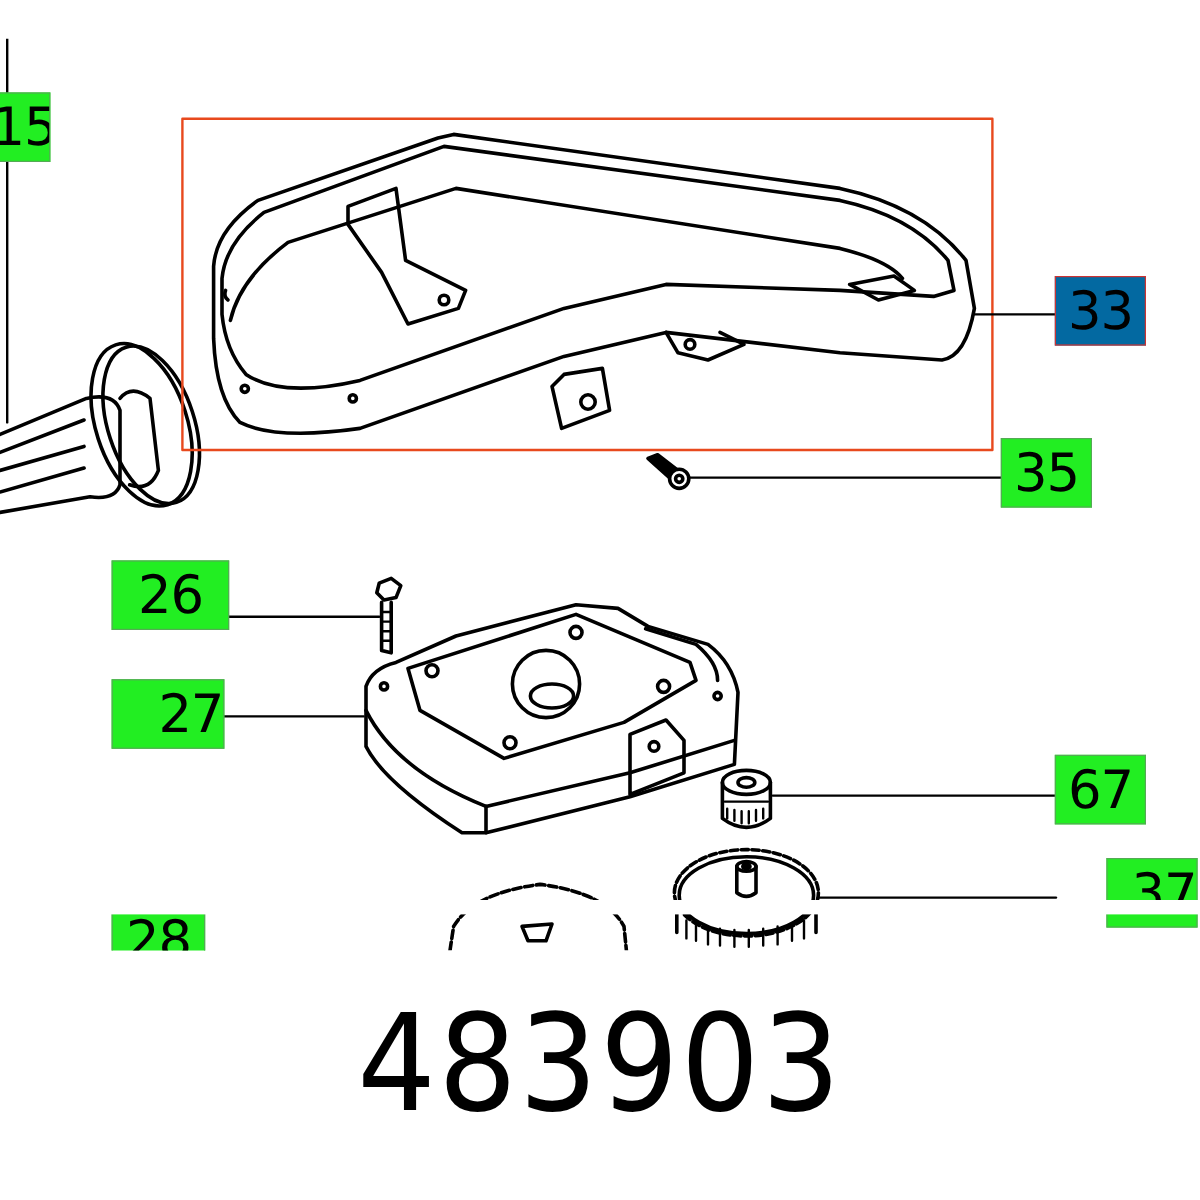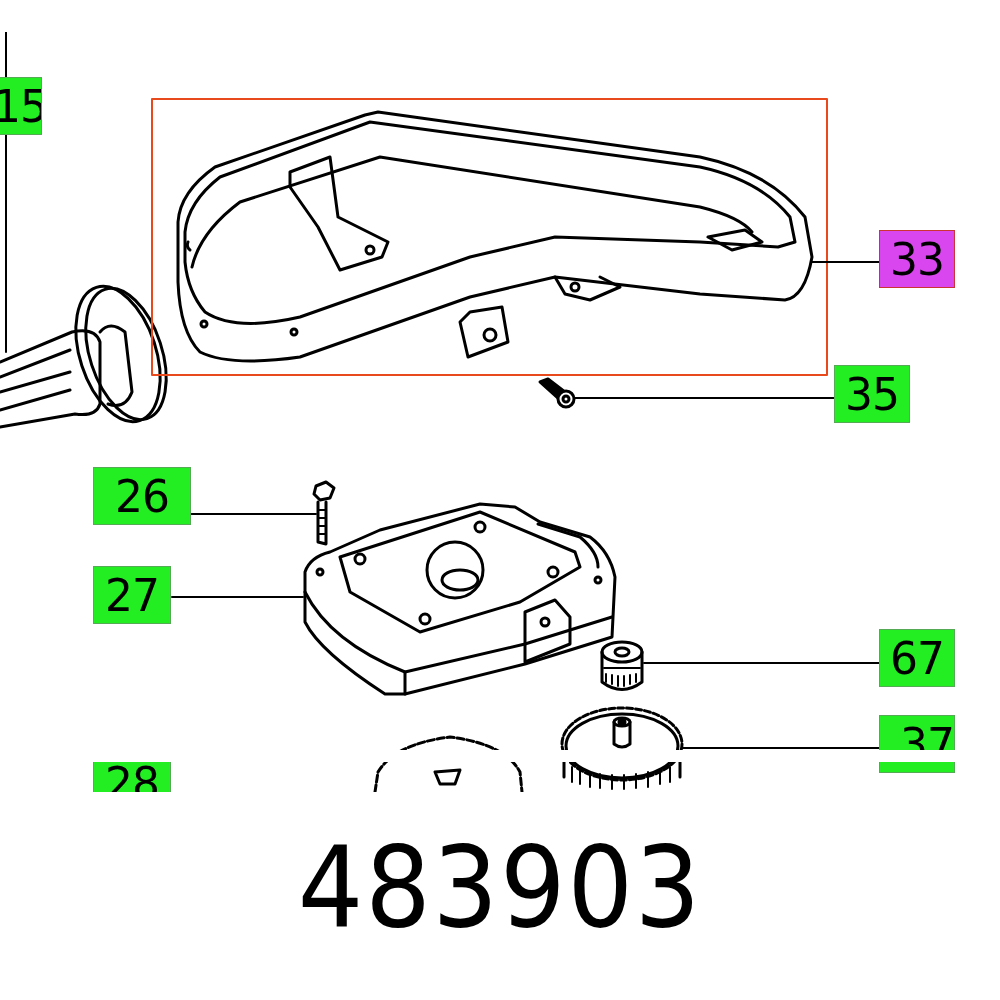--- a/index.html
+++ b/index.html
@@ -6,21 +6,21 @@
     body { width: 1000px; height: 1000px; position: relative; overflow: hidden;
            font-family: "DejaVu Sans", sans-serif; }
     .drawing { position: absolute; left: 0; top: 0; width: 1000px; height: 760px; overflow: hidden; margin-top: 32px; }
     .drawing svg { position: absolute; left: 0; top: 0; }
     .callout {
       position: absolute; height: 58px; background: #22ee22;
       border: 1px solid #55aa55; box-sizing: border-box;
       color: #000; font-family: "DejaVu Sans", sans-serif; font-size: 44px;
       line-height: 58px; text-align: center; letter-spacing: -1px; overflow: hidden;
     }
-    .callout.highlight { background: #d946ef; border-color: #cc3333; }
+    .callout.highlight { background: #0369a1; border-color: #cc3333; }
     .part-number {
       position: absolute; left: 0; top: 822px; width: 1000px; text-align: center;
       font-family: "DejaVu Sans", sans-serif; font-size: 112px; font-weight: normal;
       color: #000; letter-spacing: 2px; transform: scaleX(0.92);
     }
     .clip-bottom { position: absolute; left: 0; top: 750px; width: 1000px; height: 12px; background: #fff; }
   </style>
 </head>
 <body>
 
@@ -118,21 +118,21 @@
     <g>
       <path d="M375 760 L378 740 Q395 712 450 705 Q505 712 520 740 L522 760" stroke-dasharray="7 3"></path>
       <path d="M435 740 L460 738 L455 752 L440 752 Z"></path>
     </g>
   </svg>
 
   <div class="callout" style="left:-8px;top:45px;width:50px;">15</div>
   <div class="callout highlight" style="left:879px;top:198px;width:76px;">33</div>
   <div class="callout" style="left:834px;top:333px;width:76px;">35</div>
   <div class="callout" style="left:93px;top:435px;width:98px;">26</div>
-  <div class="callout" style="left:93px;top:534px;width:78px;">27</div>
+  <div class="callout" style="left:93px;top:534px;width:94px;text-align:right;">27</div>
   <div class="callout" style="left:93px;top:722px;width:78px;height:40px;line-height:58px;">28</div>
   <div class="callout" style="left:879px;top:597px;width:76px;">67</div>
-  <div class="callout" style="left:879px;top:683px;width:76px;padding-left:20px;">37</div>
+  <div class="callout" style="left:922px;top:683px;width:76px;padding-left:20px;">37</div>
 </div>
 
 <div class="clip-bottom"></div>
 
 <div class="part-number">483903</div>
 
 </body></html>

